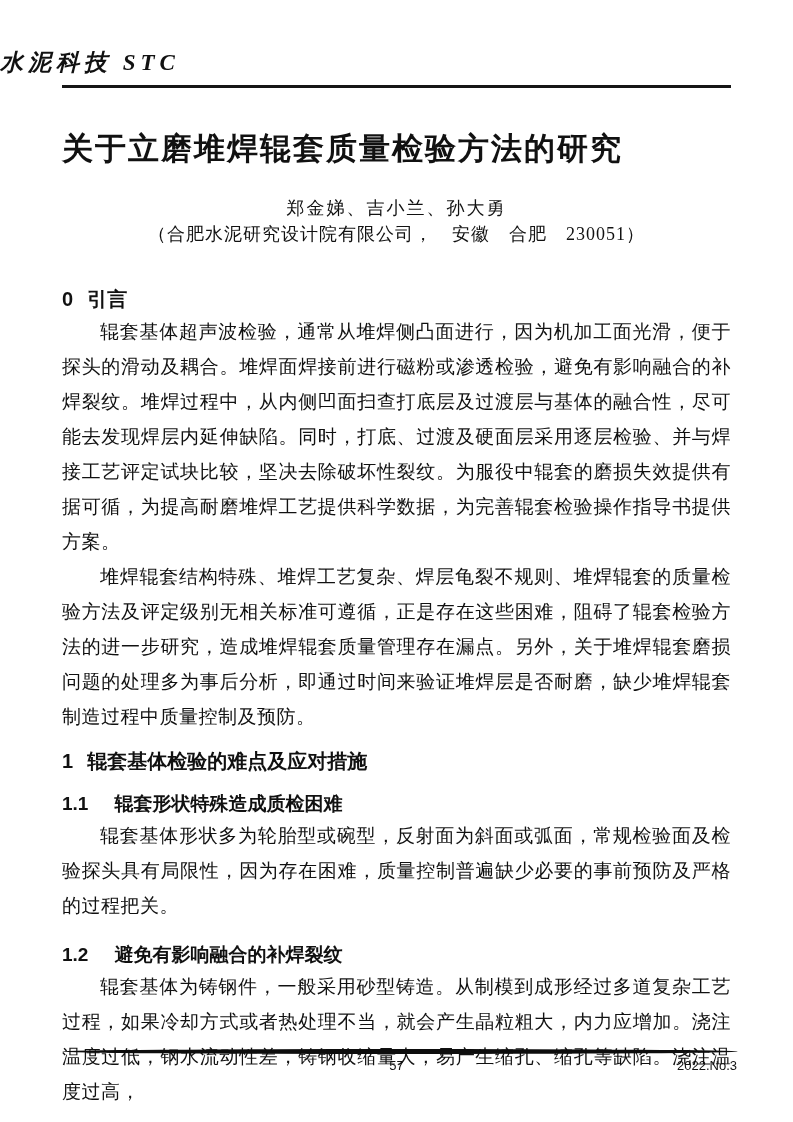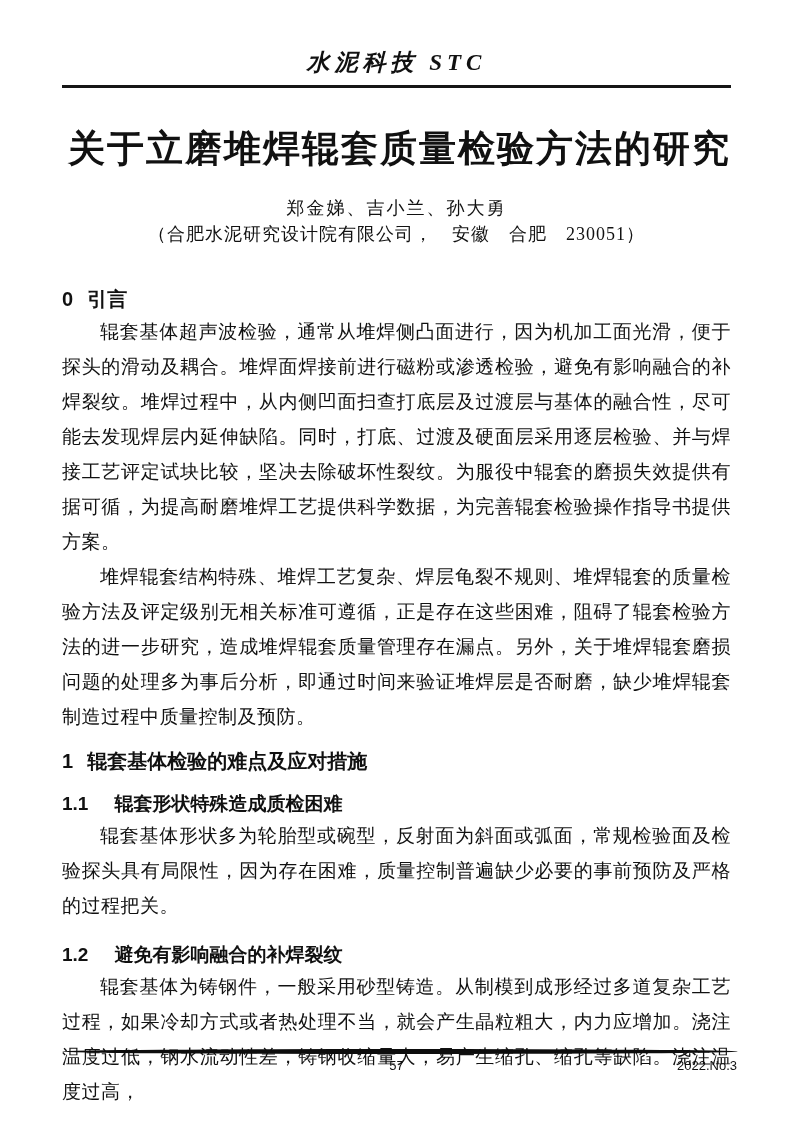--- a/index.html
+++ b/index.html
@@ -18,40 +18,39 @@
     overflow: hidden;
     box-sizing: border-box;
   }
   .content {
     margin: 0 62px;
     width: 669px;
   }
   
   .journal-header {
     padding-top: 48px;
-    text-align: center;
     font-size: 23px;
     line-height: 30px;
     font-style: italic;
     font-weight: bold;
     letter-spacing: 5px;
     color: #111;
   }
   .header-rule {
     margin-top: 7px;
     height: 3px;
     background: #161616;
   }
   
   .article-title {
     margin-top: 40px;
-    text-align: right;
+    text-align: left;
     font-family: "Liberation Sans", "DejaVu Sans", sans-serif;
     font-weight: bold;
-    font-size: 37px;
+    font-size: 31px;
     line-height: 42px;
     letter-spacing: 2px;
   }
   .authors-line {
     margin-top: 26px;
     text-align: center;
     font-size: 18px;
     line-height: 24px;
     letter-spacing: 2px;
   }

